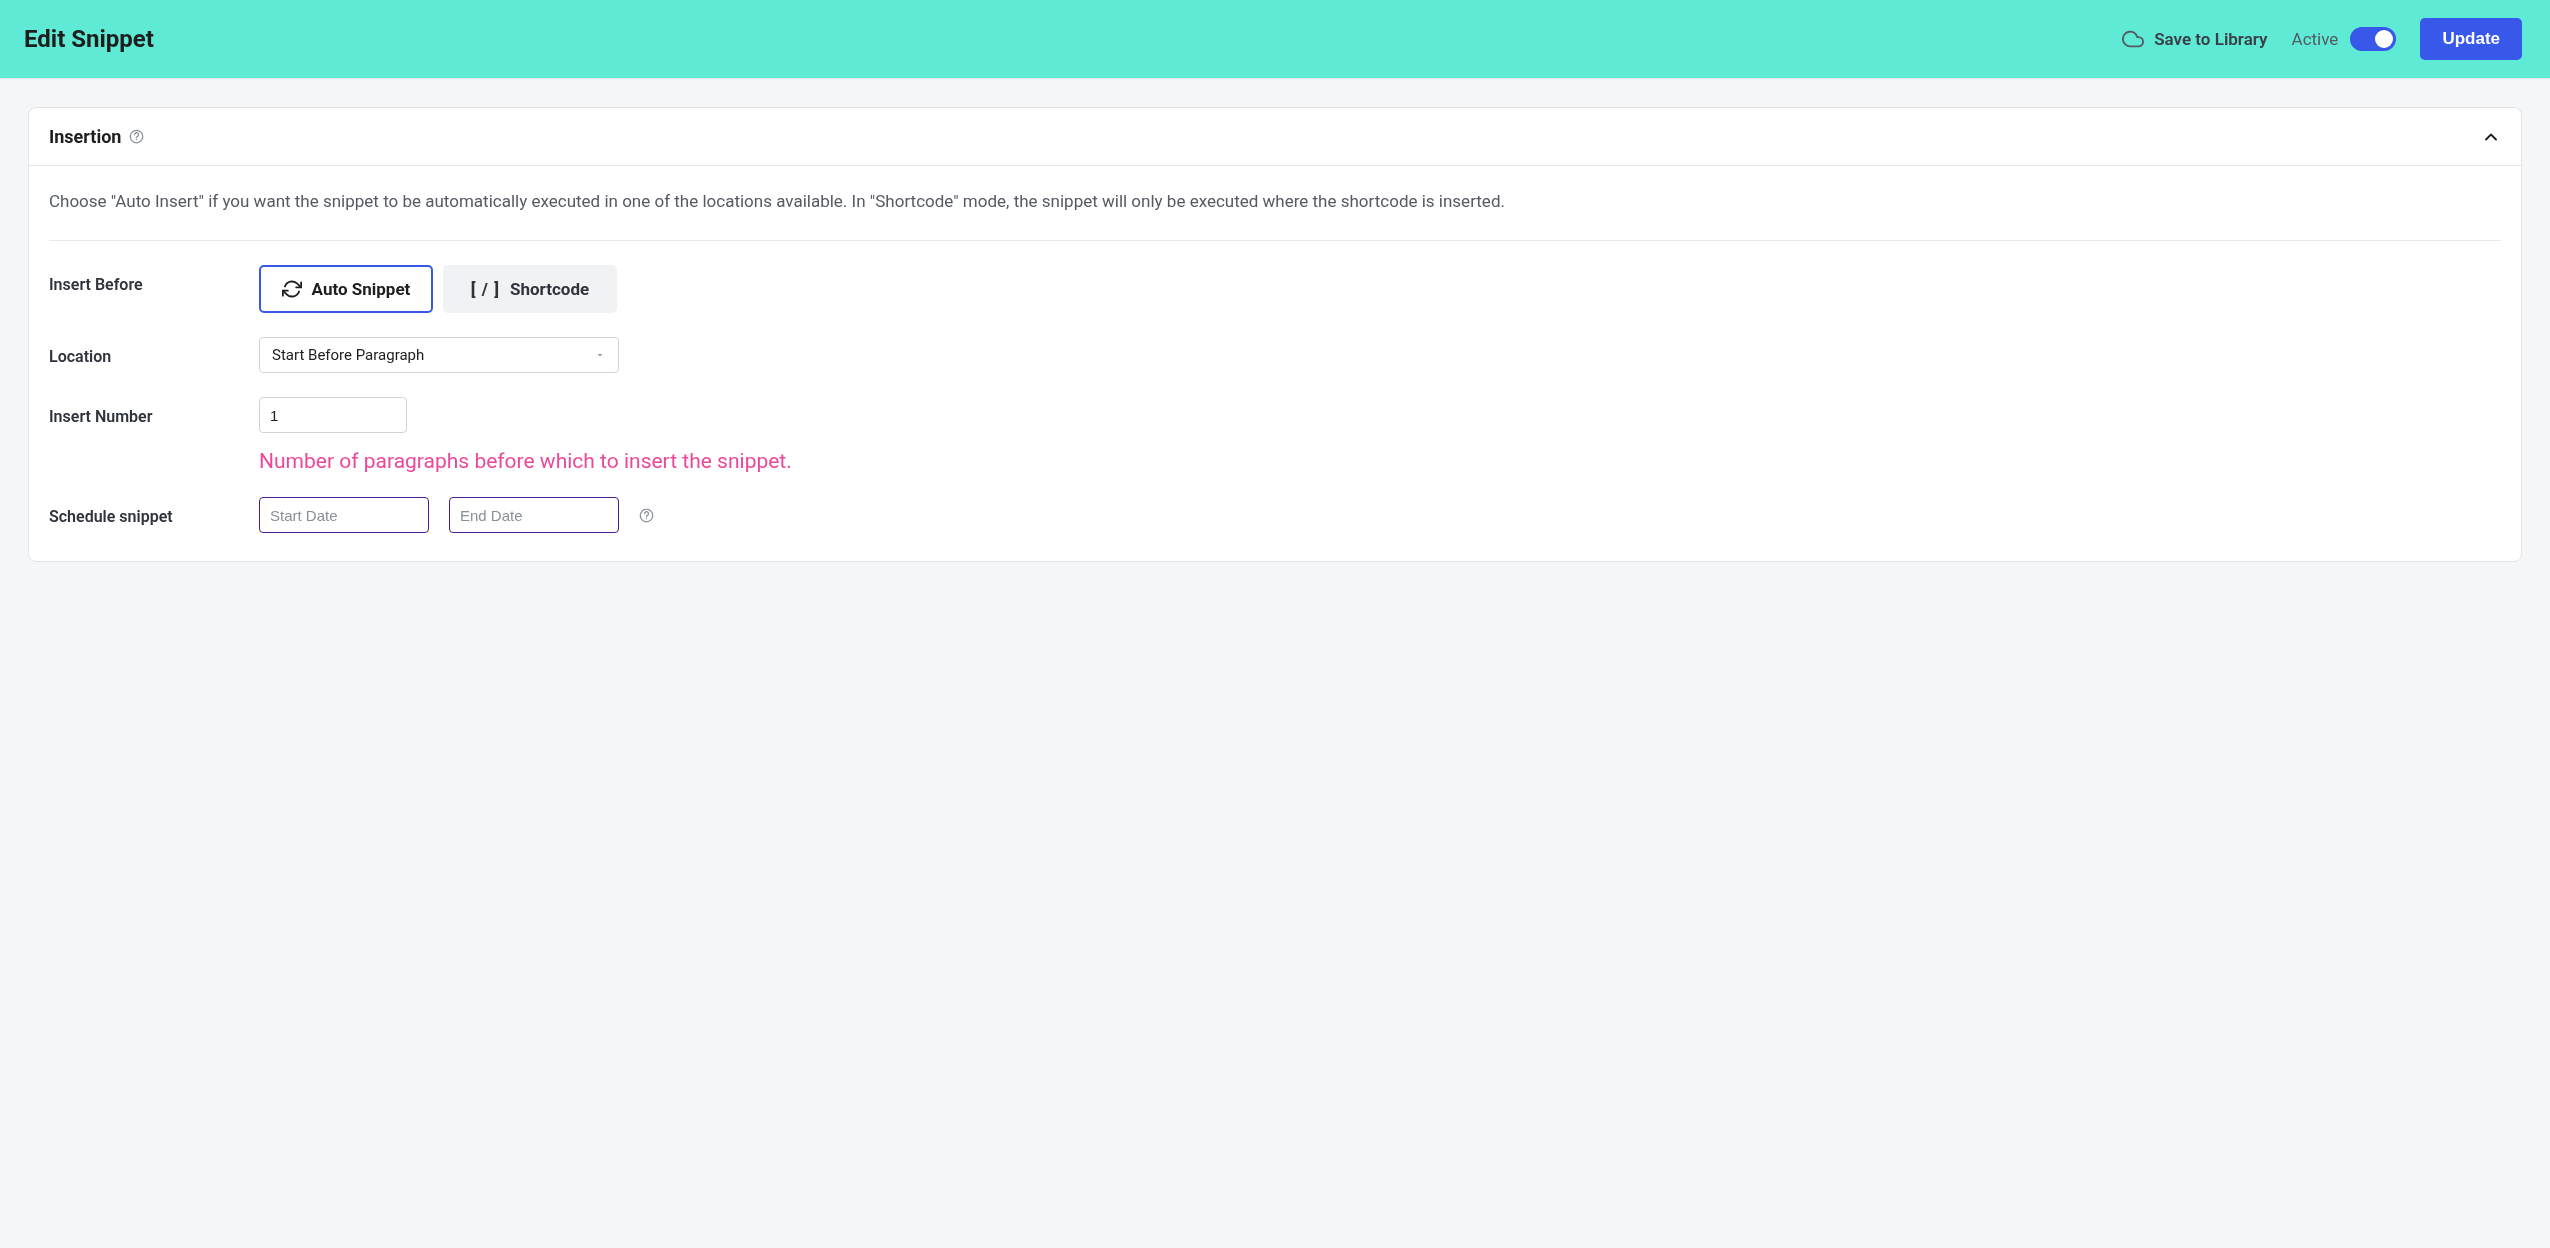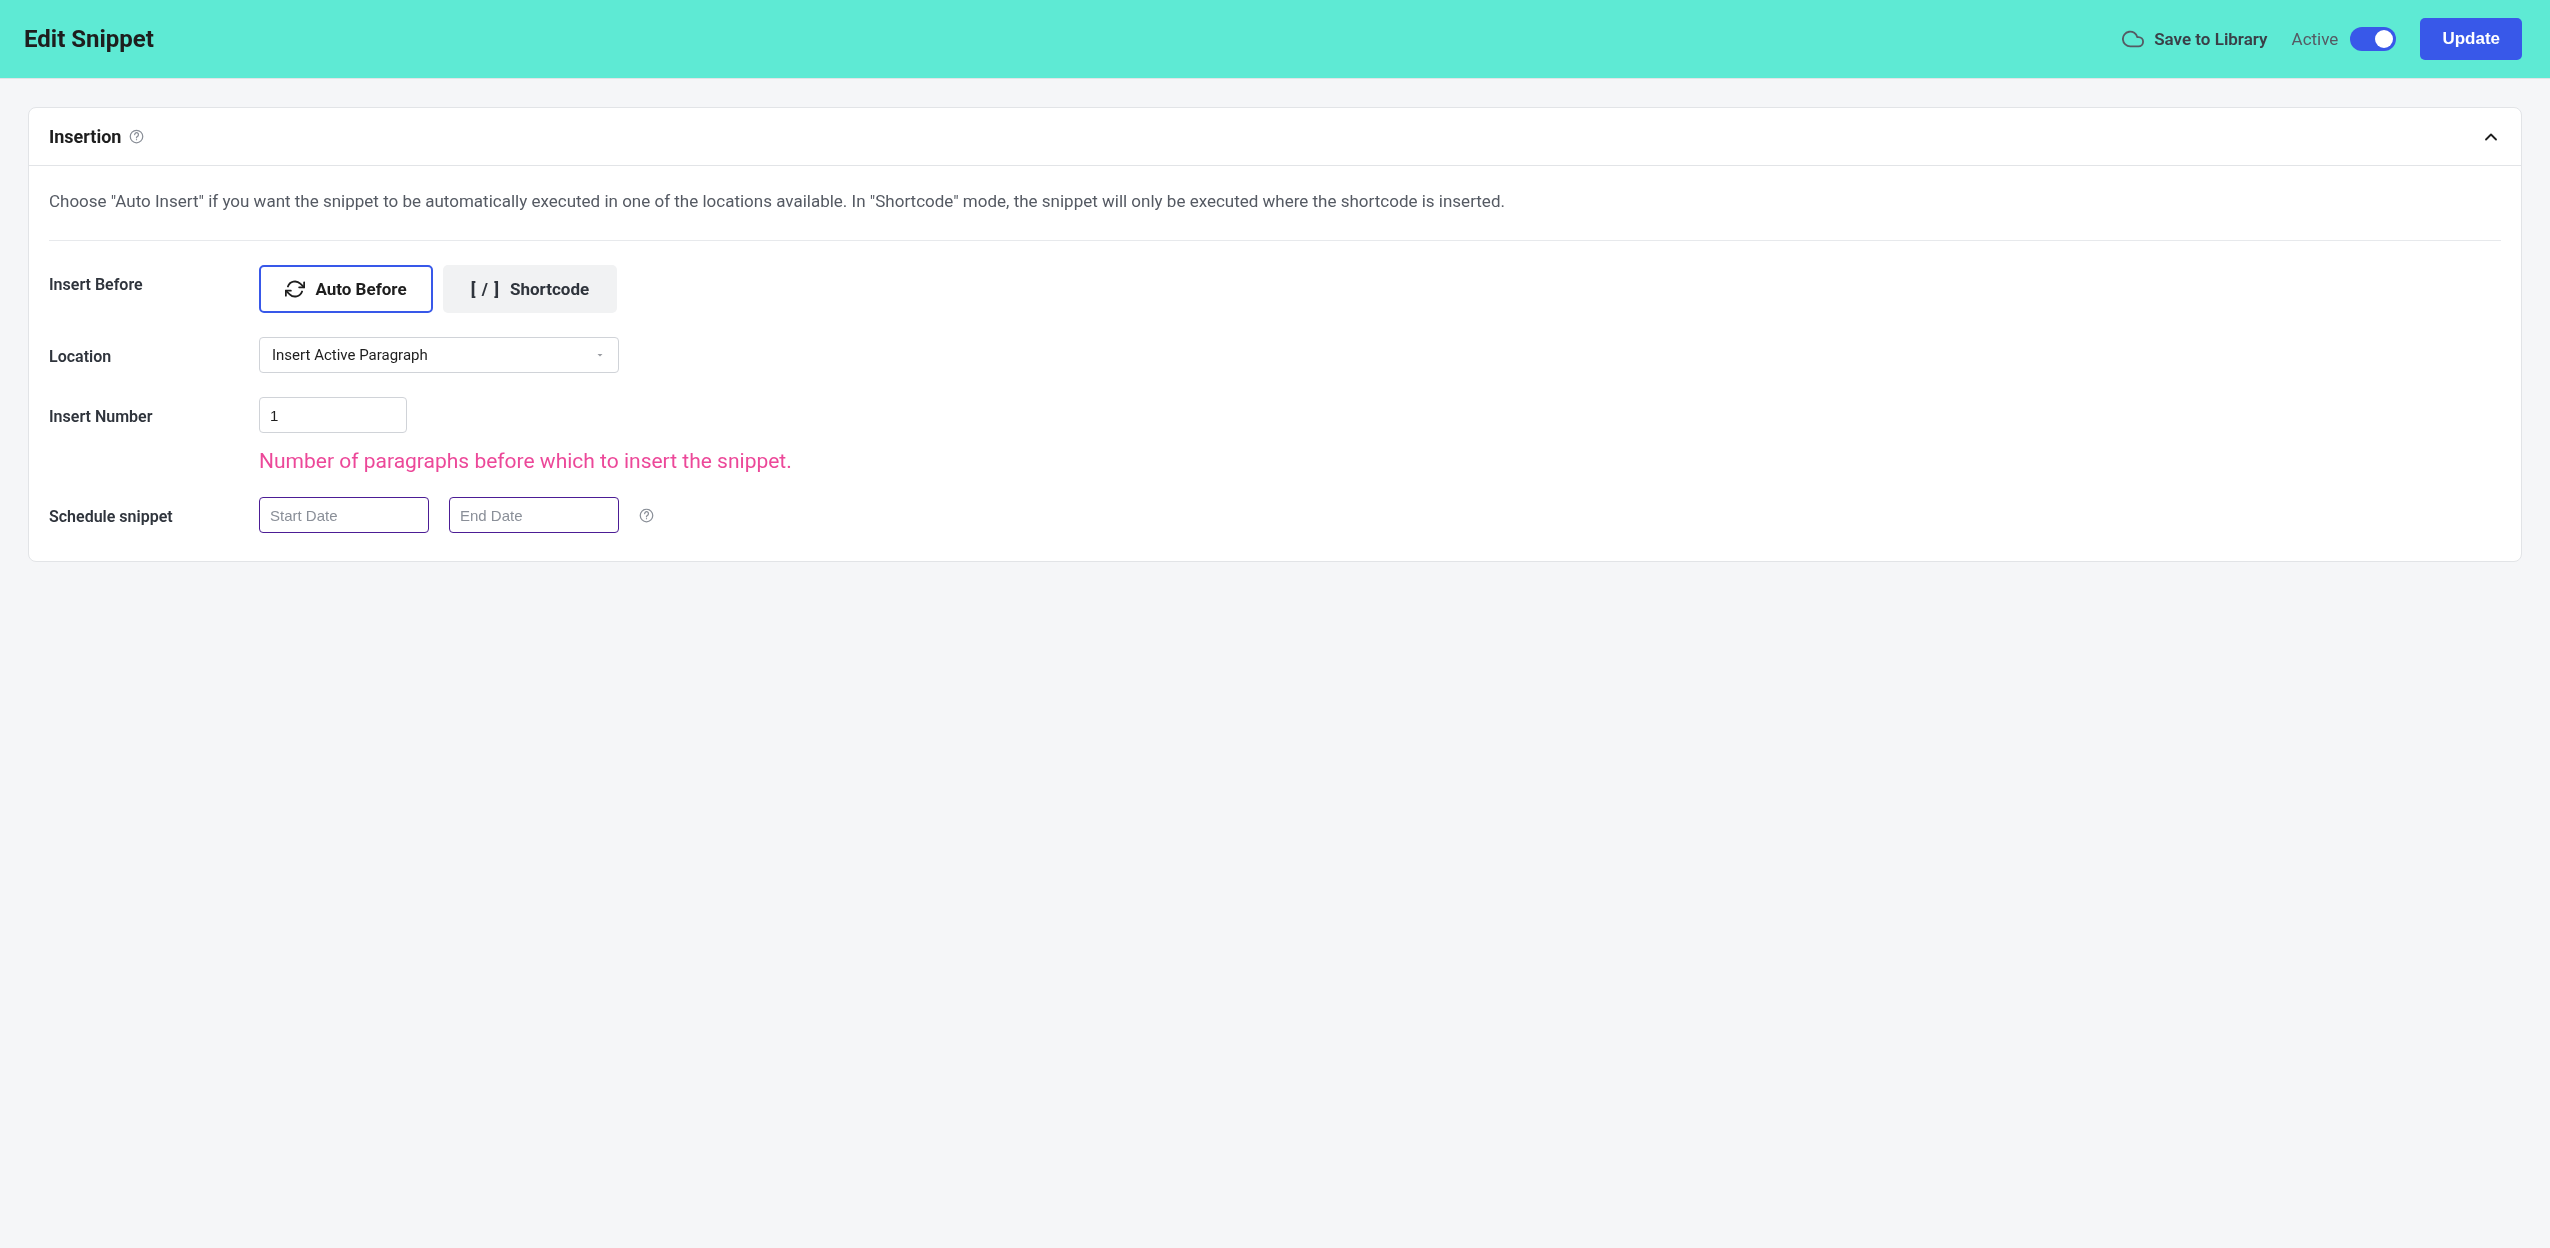--- a/index.html
+++ b/index.html
@@ -262,35 +262,35 @@
           <div class="method-toggle">
             <div class="method-btn active">
               <span class="method-icon">
                 <svg width="20" height="20" viewBox="0 0 24 24" fill="none" stroke="#1e1e1e" stroke-width="2.2" stroke-linecap="round" stroke-linejoin="round">
                   <polyline points="23 4 23 10 17 10"></polyline>
                   <polyline points="1 20 1 14 7 14"></polyline>
                   <path d="M3.51 9a9 9 0 0 1 14.85-3.36L23 10"></path>
                   <path d="M20.49 15a9 9 0 0 1-14.85 3.36L1 14"></path>
                 </svg>
               </span>
-              <span>Auto Before</span>
+              <span>Auto Snippet</span>
             </div>
             <div class="method-btn inactive">
               <span class="method-icon" style="font-weight:800; font-size:17px; letter-spacing:1px;">[ / ]</span>
               <span>Shortcode</span>
             </div>
           </div>
         </div>
       </div>
 
       <div class="field-row">
         <div class="field-label">Location</div>
         <div class="field-control">
           <div class="select-box">
-            <span>Insert Active Paragraph</span>
+            <span>Start Before Paragraph</span>
             <span class="select-caret">
               <svg width="12" height="12" viewBox="0 0 24 24" fill="#555a63">
                   <path d="M7 10l5 5 5-5z"></path>
                 </svg>
             </span>
           </div>
         </div>
       </div>
 
       <div class="field-row">

